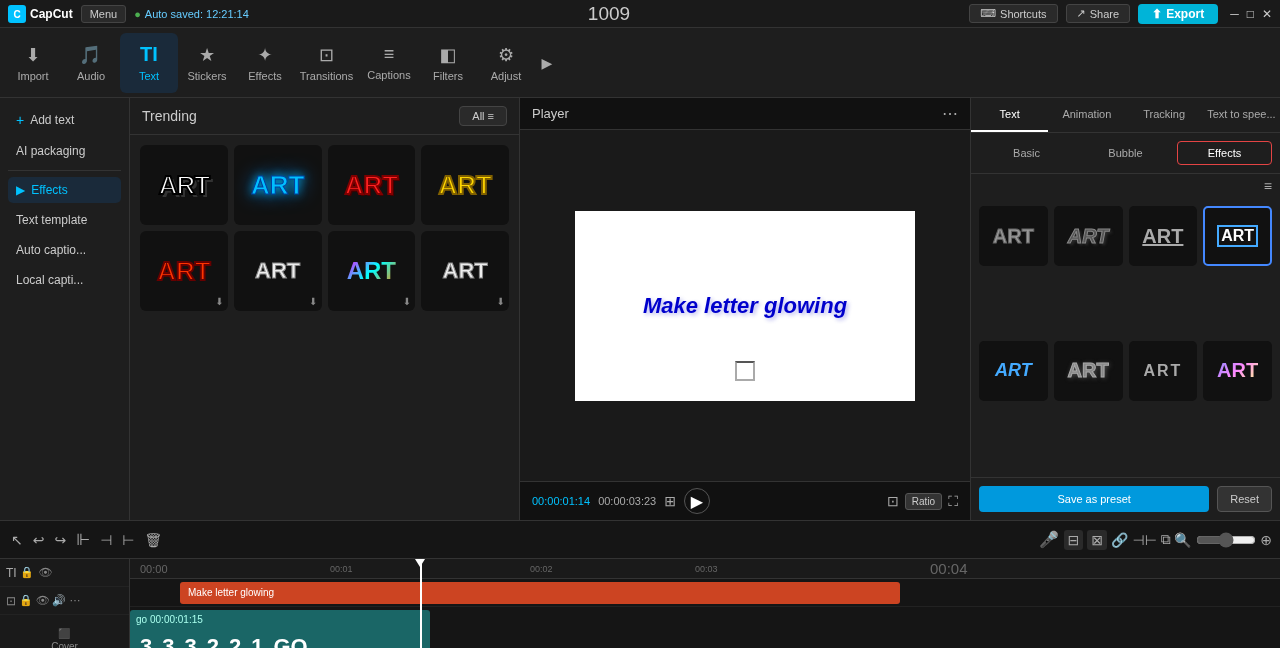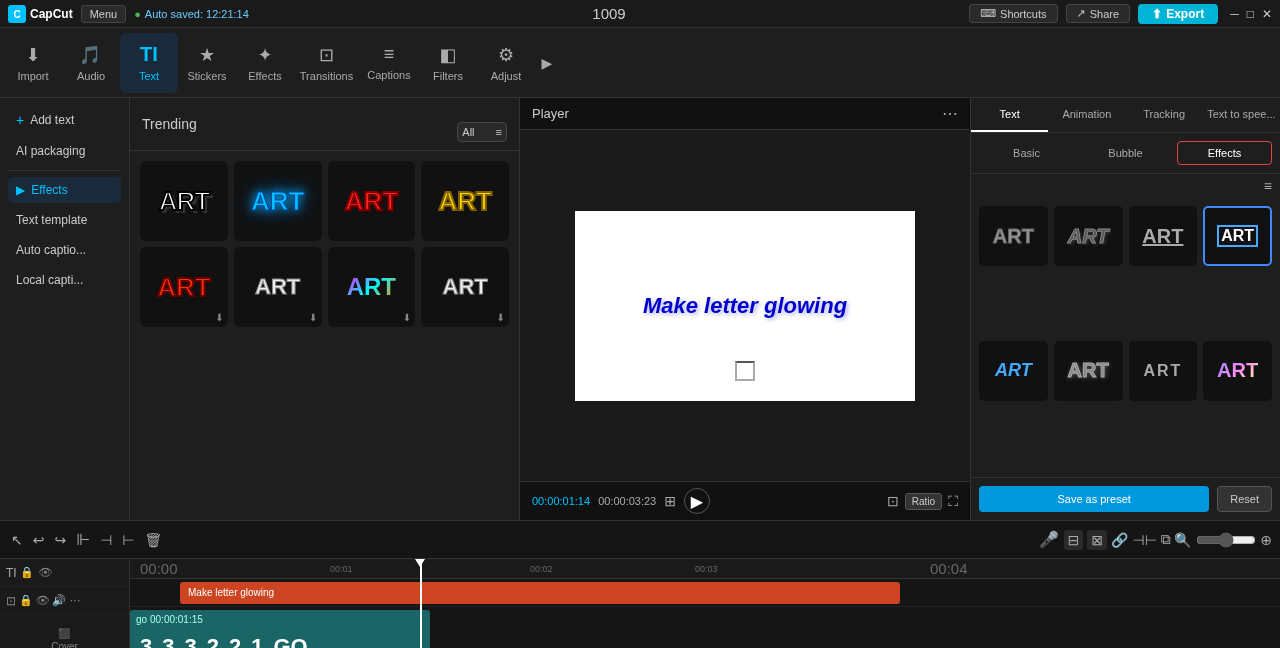--- a/index.html
+++ b/index.html
@@ -22,21 +22,21 @@
         <rect width="18" height="18" rx="3" fill="#00c2ff"></rect>
         <text x="9" y="13" text-anchor="middle" font-size="10" font-weight="bold" fill="#fff">C</text>
       </svg>
     <span style="font-weight:bold;font-size:12px;color:#fff;">CapCut</span>
   </div>
   <button style="background:#2a2a2a;border:1px solid #444;color:#ccc;padding:2px 8px;border-radius:3px;cursor:pointer;font-size:11px;display:flex;align-items:center;gap:3px;">Menu</button>
   <span style="color:#6cf;font-size:11px;display:flex;align-items:center;gap:4px;">
     <span style="color:#4caf50;">●</span>
     <span>Auto saved: 12:21:14</span>
   </span>
-  <div style="flex:1;text-align:center;font-size:15px;color:#ccc;">1009</div>
+  <div style="flex:1;text-align:center;font-size:19px;color:#ccc;">1009</div>
   <div style="display:flex;align-items:center;gap:8px;">
     <button style="background:#2a2a2a;border:1px solid #444;color:#ccc;padding:2px 10px;border-radius:3px;cursor:pointer;font-size:11px;display:flex;align-items:center;gap:4px;">
       <span>⌨</span>
       <span>Shortcuts</span>
     </button>
     <button style="background:#2a2a2a;border:1px solid #444;color:#ccc;padding:2px 10px;border-radius:3px;cursor:pointer;font-size:11px;display:flex;align-items:center;gap:4px;">
       <span>↗</span>
       <span>Share</span>
     </button>
     <button style="background:#00b4d8;border:none;color:#fff;padding:3px 14px;border-radius:4px;cursor:pointer;font-size:12px;font-weight:bold;display:flex;align-items:center;gap:4px;">
@@ -113,21 +113,21 @@
       <span>Auto captio...</span>
     </div>
     <div style="display:flex;align-items:center;gap:6px;padding:6px 8px;border-radius:5px;cursor:pointer;color:#ccc;font-size:12px;">
       <span>Local capti...</span>
     </div>
   </div>
 
   <div style="width:390px;background:#1e1e1e;border-right:1px solid #333;display:flex;flex-direction:column;">
     <div style="display:flex;align-items:center;justify-content:space-between;padding:8px 12px;border-bottom:1px solid #333;">
       <span style="font-size:14px;color:#ccc;font-weight:400;">Trending</span>
-      <div style="display:flex;align-items:center;gap:21px;background:#2a2a2a;border:1px solid #444;border-radius:4px;padding:3px 4px;cursor:pointer;color:#ccc;font-size:11px;margin-top:16px;">
+      <div style="display:flex;align-items:center;gap:3px;background:#2a2a2a;border:1px solid #444;border-radius:4px;padding:3px 12px;cursor:pointer;color:#ccc;font-size:11px;">
         <span>All</span>
         <span>≡</span>
       </div>
     </div>
     <div style="display:grid;grid-template-columns:repeat(4,1fr);gap:6px;padding:10px;overflow-y:auto;">
       <div style="background:#111;border-radius:6px;overflow:hidden;position:relative;cursor:pointer;height:80px;display:flex;align-items:center;justify-content:center;">
         <span class="art-text style1" style="font-size:26px;font-weight:900;color:#fff;-webkit-text-stroke:2px #000;text-shadow:3px 3px 0 #333;">ART</span>
       </div>
       <div style="background:#111;border-radius:6px;overflow:hidden;position:relative;cursor:pointer;height:80px;display:flex;align-items:center;justify-content:center;">
         <span style="font-size:26px;font-weight:900;color:#00bfff;text-shadow:0 0 10px #00bfff,0 0 20px #0080ff;-webkit-text-stroke:1px #0040a0;">ART</span>
@@ -287,21 +287,21 @@
         <div style="display:flex;flex-direction:column;align-items:center;justify-content:center;gap:2px;color:#888;font-size:10px;cursor:pointer;">
           <span>⬛</span>
           <span>Cover</span>
         </div>
       </div>
     </div>
 
     <div style="flex:1;position:relative;overflow:hidden;">
 
       <div style="height:20px;background:#1a1a1a;display:flex;align-items:center;border-bottom:1px solid #333;position:relative;">
-        <span style="position:absolute;left:10px;color:#666;font-size:15px;">00:00</span>
+        <span style="position:absolute;left:10px;color:#666;font-size:11px;">00:00</span>
         <span style="position:absolute;left:200px;color:#666;font-size:9px;">00:01</span>
         <span style="position:absolute;left:400px;color:#666;font-size:9px;">00:02</span>
         <span style="position:absolute;left:565px;color:#666;font-size:9px;">00:03</span>
         <span style="position:absolute;left:800px;color:#666;font-size:15px;">00:04</span>
       </div>
 
       <div style="position:absolute;top:0;width:2px;background:#fff;z-index:10;left:290px;height:100%;pointer-events:none;">
         <div style="position:absolute;top:0;left:-5px;width:0;height:0;border-left:5px solid transparent;border-right:5px solid transparent;border-top:8px solid #fff;"></div>
       </div>
 

